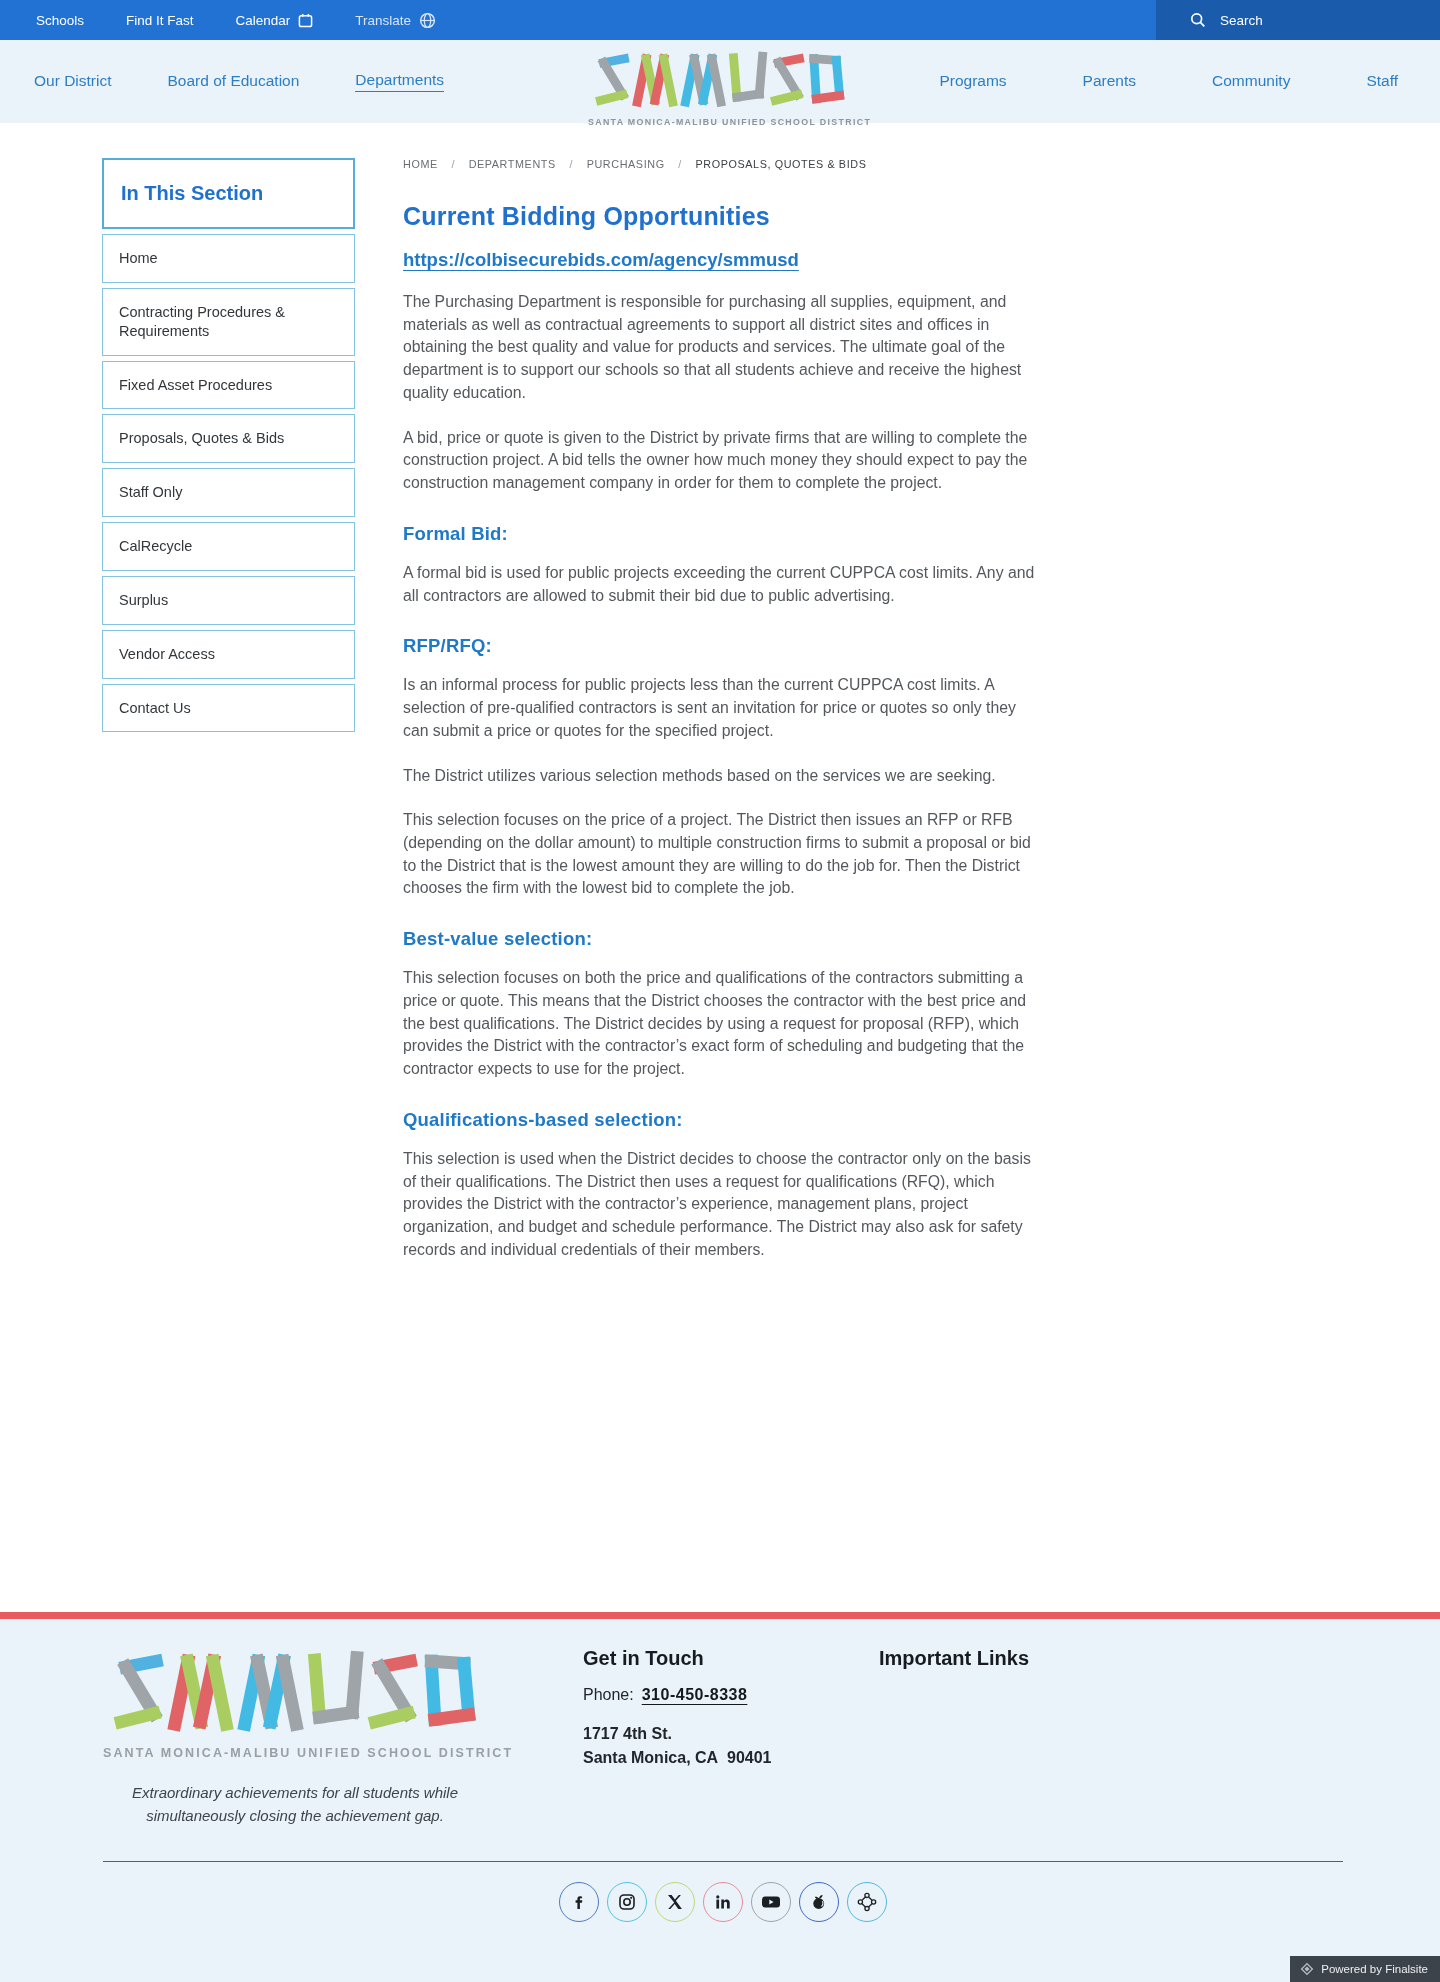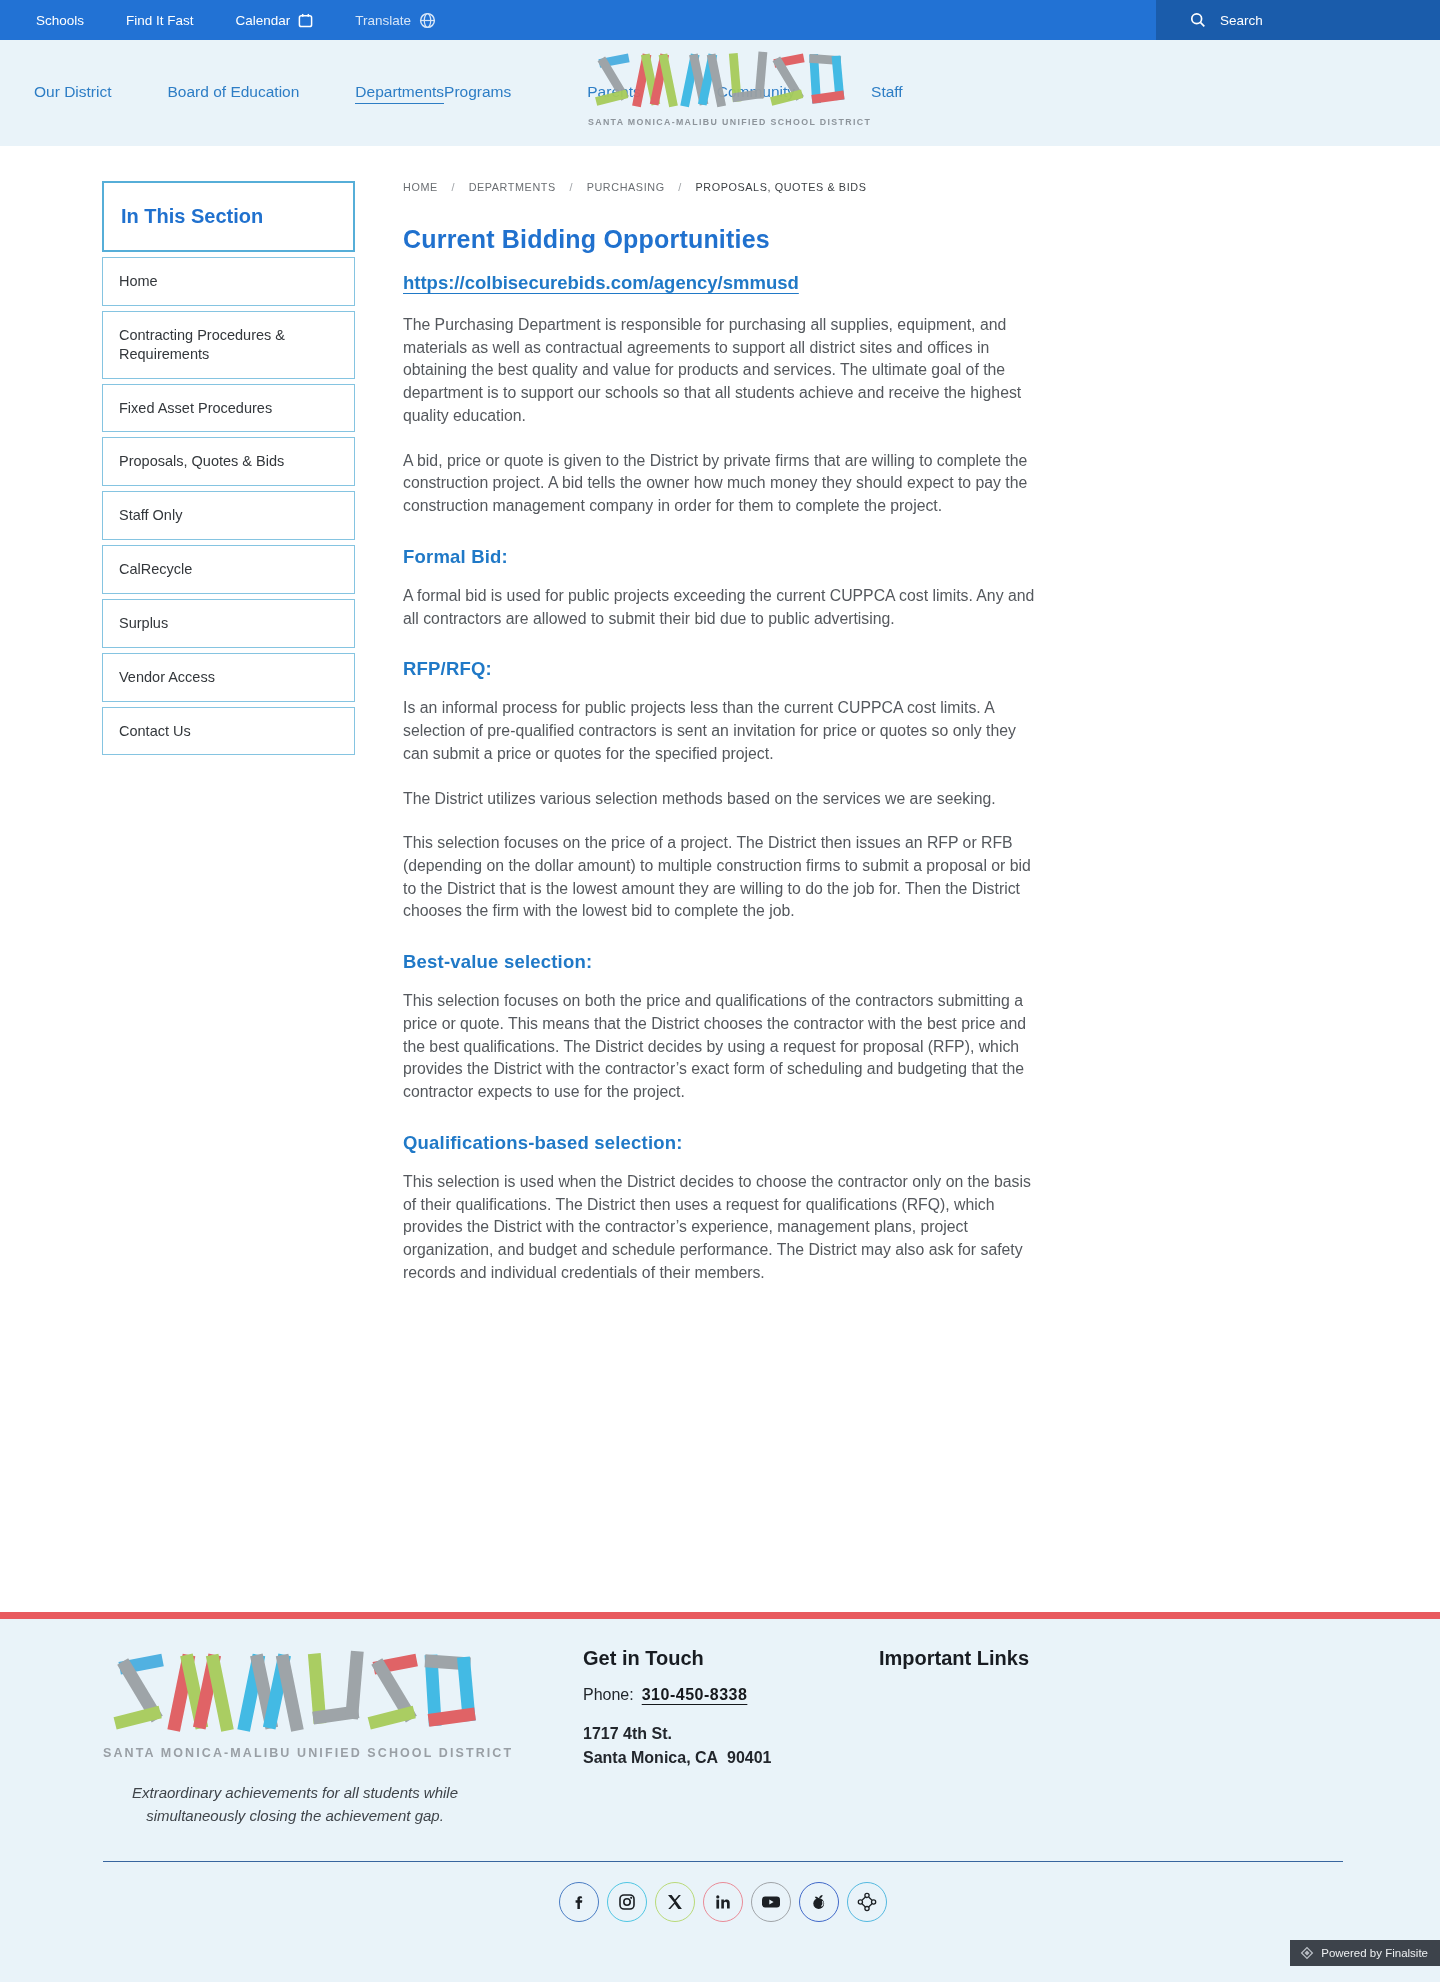--- a/index.html
+++ b/index.html
@@ -9,21 +9,21 @@
 
   
   .topbar { height:40px; background:#2272d4; display:flex; align-items:stretch; justify-content:space-between; }
   .topbar-links { display:flex; align-items:center; padding-left:36px; gap:42px; }
   .topbar-links a { color:#fff; font-size:13.5px; text-decoration:none; display:flex; align-items:center; gap:8px; cursor:pointer; }
   .topbar-links a.dim { opacity:.82; }
   .topbar-search { width:284px; background:#1a5cab; display:flex; align-items:center; gap:14px; padding-left:34px; color:#fff; font-size:13.5px; cursor:pointer; }
   .icon-svg { display:inline-block; }
 
   
-  .mainnav { height:106px; background:#e9f3f9; display:flex; align-items:center; padding:0 34px; position:relative; }
+  .mainnav { height:83px; background:#e9f3f9; display:flex; align-items:center; justify-content:space-between; padding:0 34px; position:relative; }
   .nav-group { display:flex; align-items:center; }
   .nav-group.left { gap:56px; }
   .nav-group.right { gap:76px; padding-right:8px; }
   .nav-group a { color:#2d7dc5; font-size:15.5px; text-decoration:none; cursor:pointer; padding-bottom:2px; }
   .nav-group a.active { border-bottom:1.5px solid #2d7dc5; }
   .logo-block { position:absolute; left:50%; transform:translateX(-50%); top:9px; width:264px; text-align:center; }
   .logo-sub { margin-top:3px; font-size:8.8px; font-weight:bold; letter-spacing:1.35px; color:#8d949b; white-space:nowrap; }
 
   
   .page-body { display:flex; padding:35px 0 0 102px; flex:1; align-items:flex-start; }
@@ -59,21 +59,21 @@
   .f-links { list-style:none; }
   .f-links li { font-size:15.5px; font-weight:600; color:#181c22; margin-bottom:15px; cursor:pointer; }
   .f-links li.gap { margin-top:24px; }
   .f-divider { border:none; border-top:1px solid #38659f; margin:34px 100px 0 0; width:1240px; }
   .social-row { display:flex; justify-content:center; gap:8px; margin:20px 0 0 -100px; width:1440px; }
   .soc { width:40px; height:40px; border-radius:50%; border:1px solid; background:transparent; display:flex; align-items:center; justify-content:center; cursor:pointer; }
   .soc svg { display:block; }
   .ring-fb { border-color:#4a7dc4; } .ring-ig { border-color:#4fc6e3; } .ring-x { border-color:#b9da77; }
   .ring-in { border-color:#e98b97; } .ring-yt { border-color:#a0a4a8; } .ring-pj { border-color:#4169c9; } .ring-net { border-color:#54b9e0; }
 
-  .powered { position:absolute; right:0; bottom:16px; height:26px; background:#3d434b; color:#eef0f2; font-size:11.5px; display:flex; align-items:center; gap:7px; padding:0 12px 0 10px; }
+  .powered { position:absolute; right:0; bottom:0; height:26px; background:#3d434b; color:#eef0f2; font-size:11.5px; display:flex; align-items:center; gap:7px; padding:0 12px 0 10px; }
 </style>
 </head>
 <body>
 
 <div class="canvas">
 
   <header class="topbar">
     <nav class="topbar-links">
       <a>
           <span>Schools</span>

